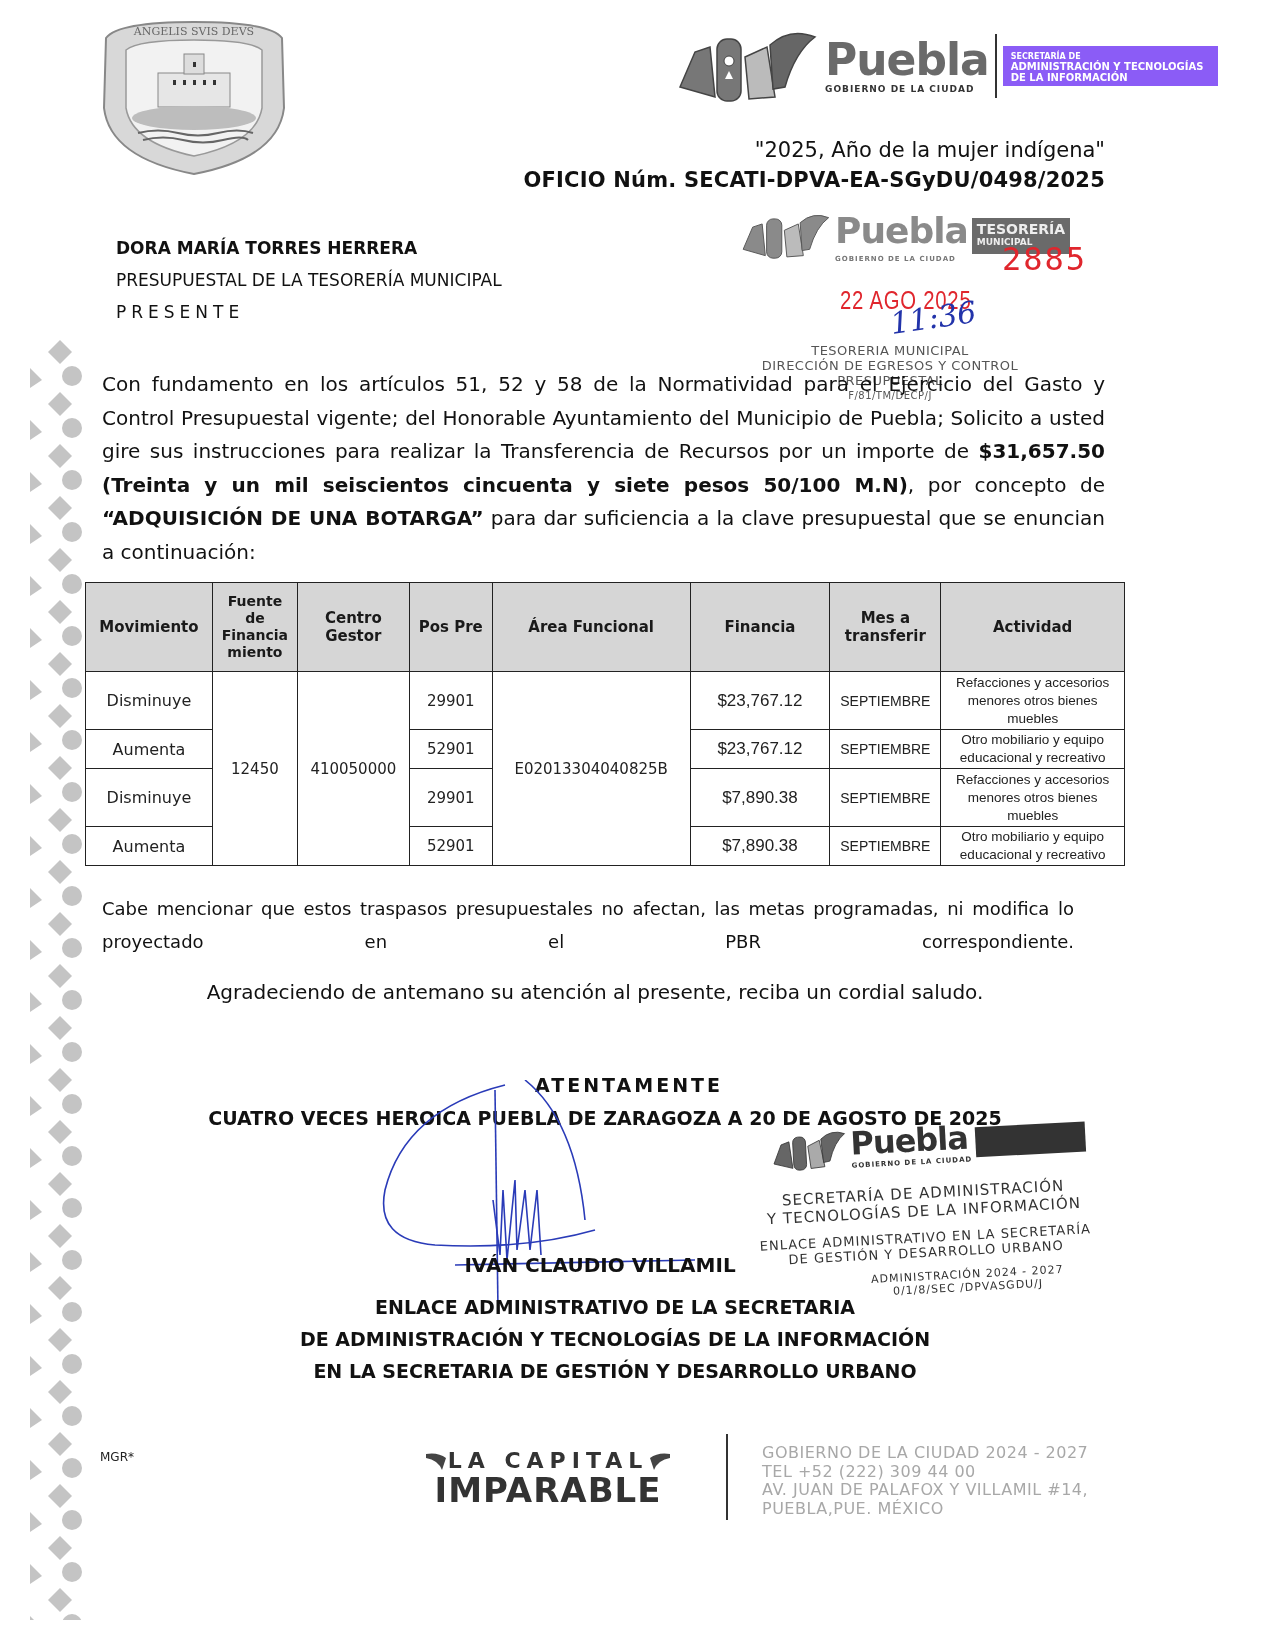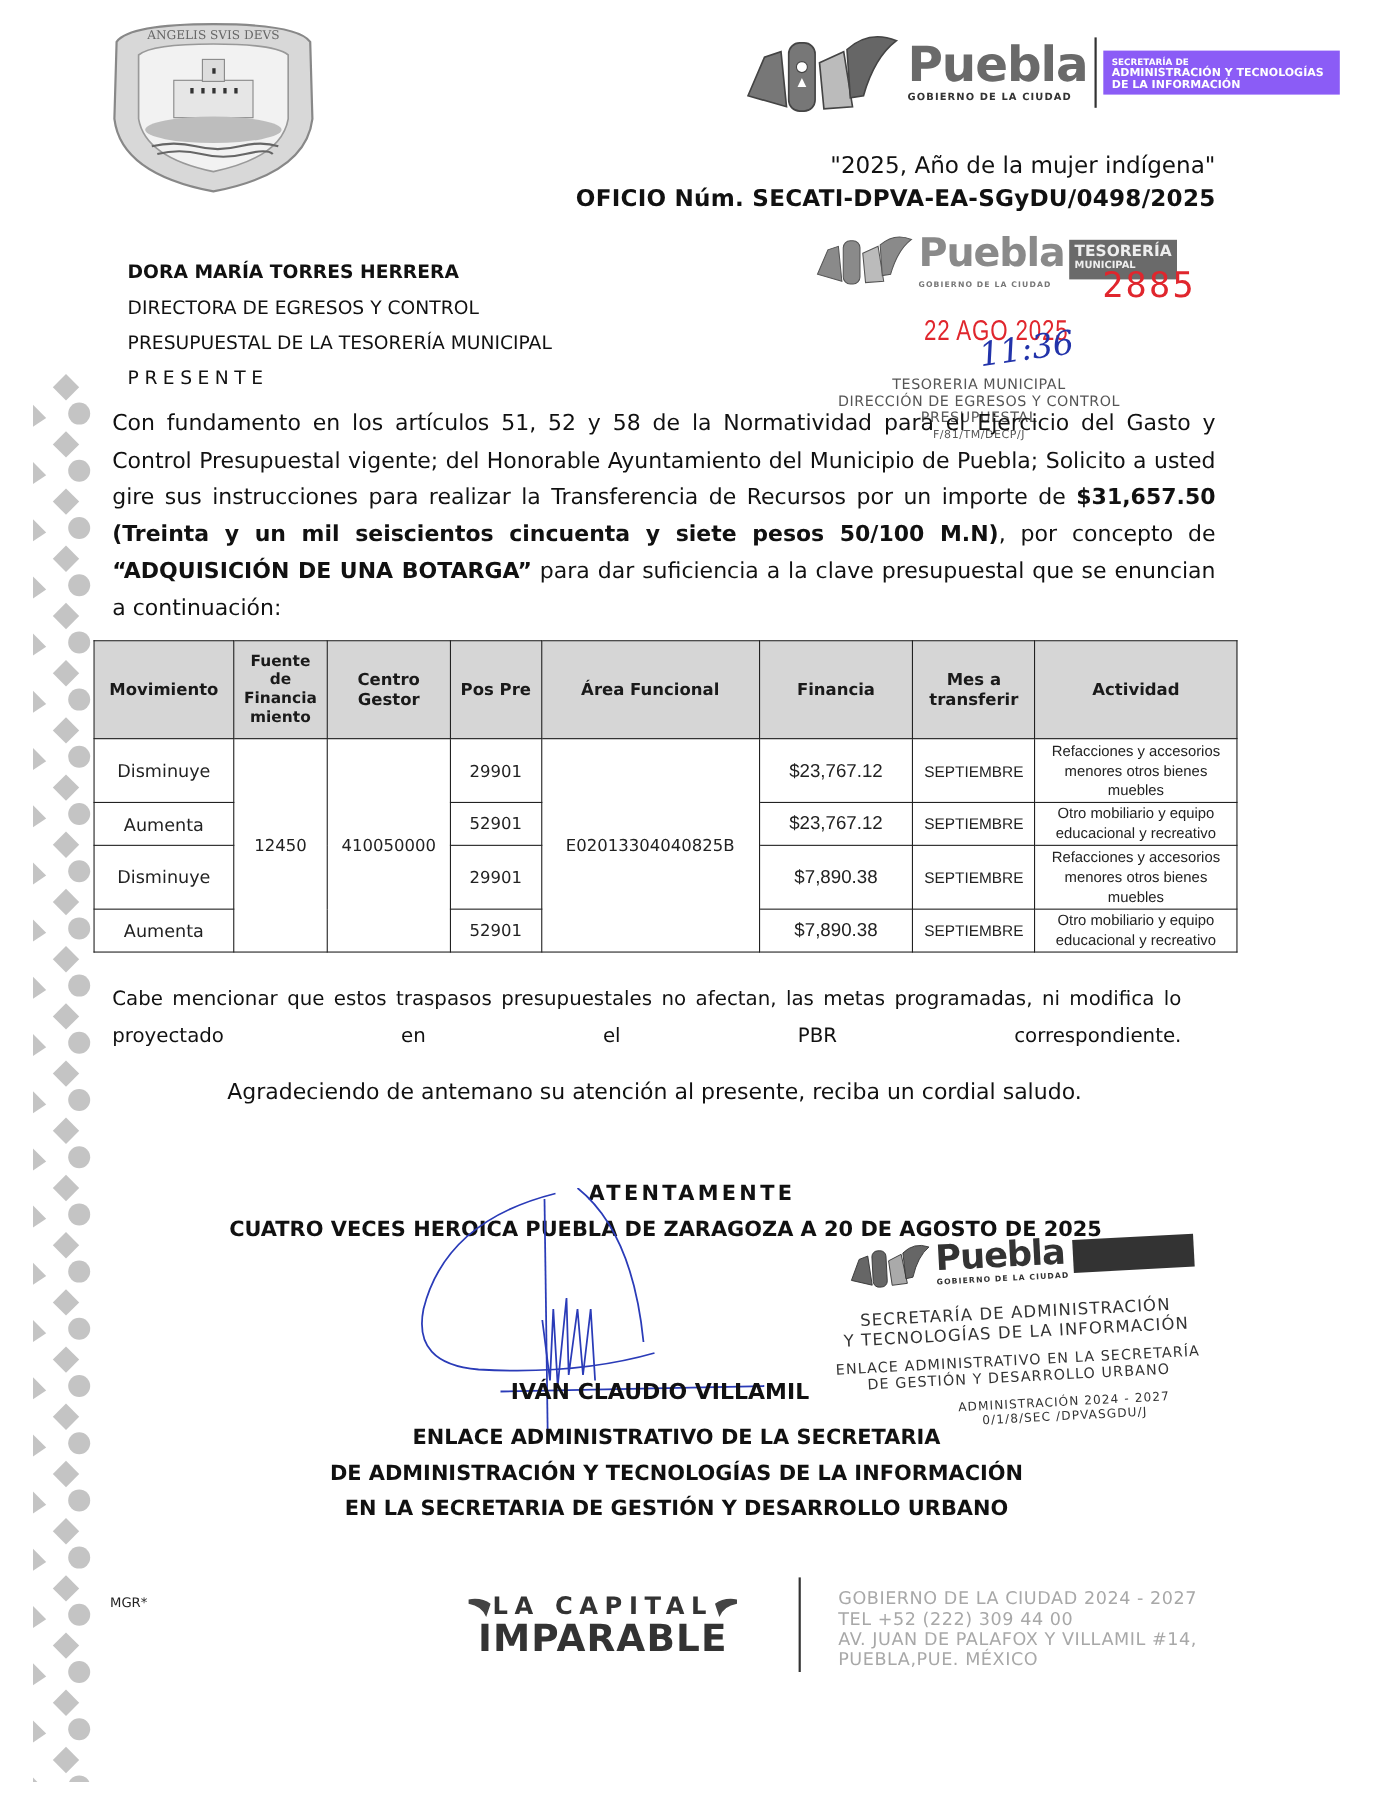--- a/index.html
+++ b/index.html
@@ -236,21 +236,20 @@
 <div class="abs stamp-time">11:36</div>
 <div class="abs stamp-lines">
   <div>TESORERIA MUNICIPAL</div>
   <div>DIRECCIÓN DE EGRESOS Y CONTROL</div>
   <div>PRESUPUESTAL</div>
   <div class="stamp-ref">F/81/TM/DECP/J</div>
 </div>
 
 <div class="abs recipient">
   <div class="name">DORA MARÍA TORRES HERRERA</div>
-  <div>DIRECTORA DE EGRESOS Y CONTROL</div>
   <div>PRESUPUESTAL DE LA TESORERÍA MUNICIPAL</div>
   <div class="presente">PRESENTE</div>
 </div>
 
 <div class="abs para"><span>Con fundamento en los artículos 51, 52 y 58 de la Normatividad para el Ejercicio del Gasto y Control Presupuestal vigente; del Honorable Ayuntamiento del Municipio de Puebla; Solicito a usted gire sus instrucciones para realizar la Transferencia de Recursos por un importe de </span><b>$31,657.50 (Treinta y un mil seiscientos cincuenta y siete pesos 50/100 M.N)</b><span>, por concepto de </span><b>“ADQUISICIÓN DE UNA BOTARGA”</b><span> para dar suficiencia a la clave presupuestal que se enuncian a continuación:</span></div>
 
 <table class="abs tbl">
   <colgroup>
     <col style="width:127px">
       <col style="width:85px">

